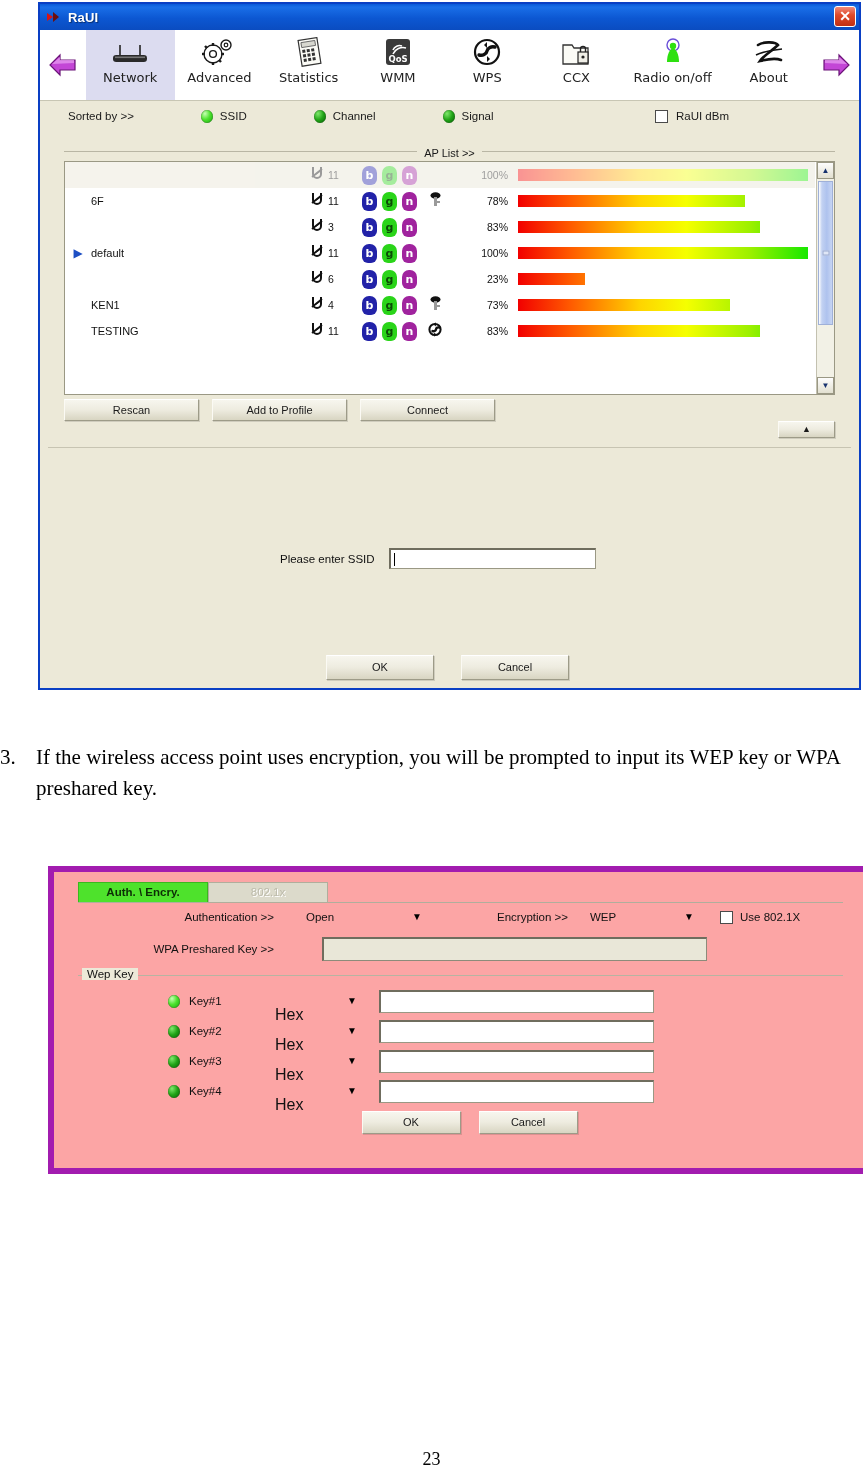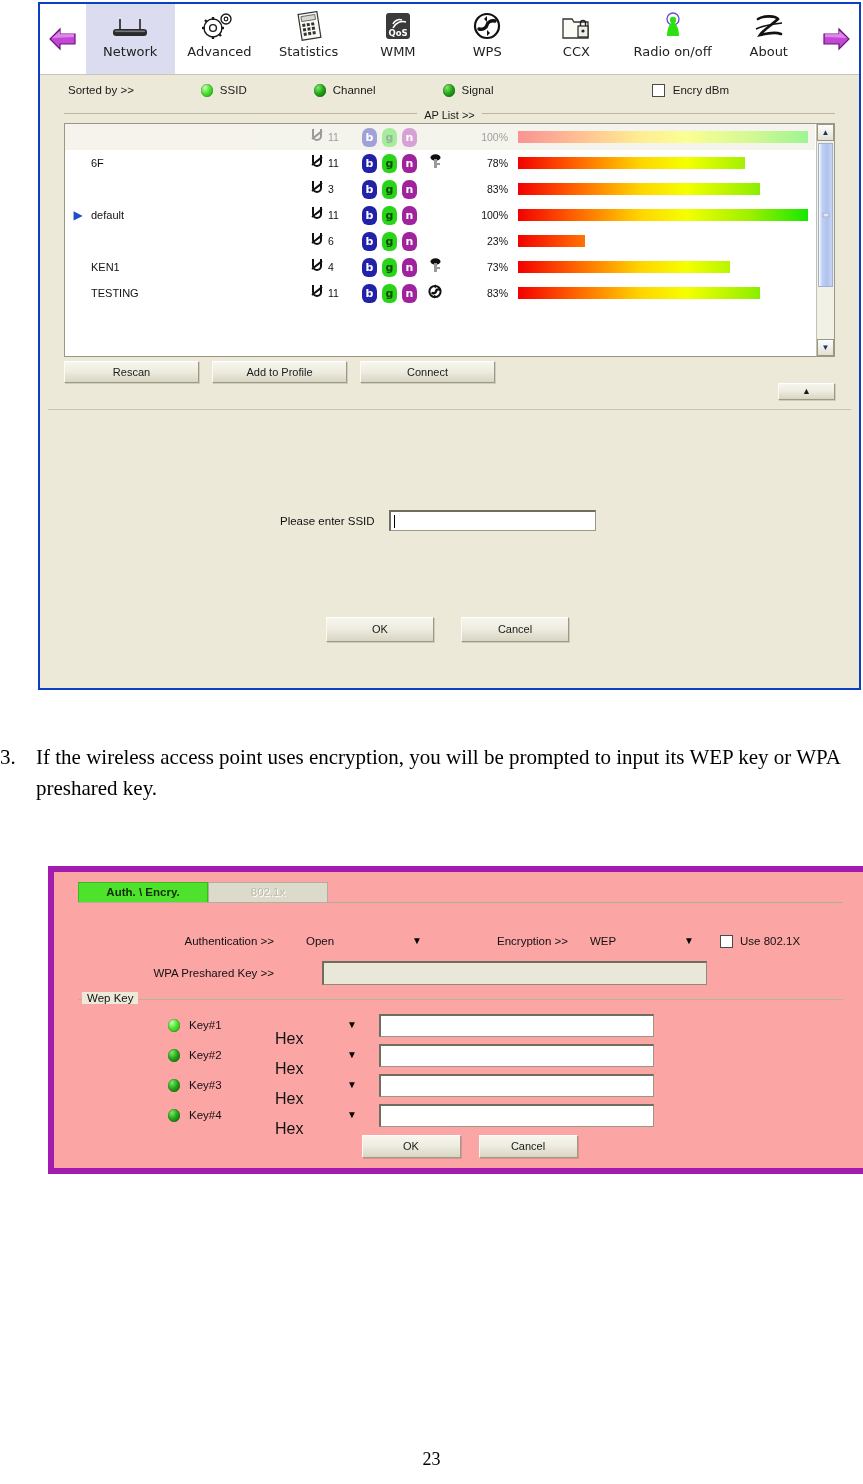--- a/index.html
+++ b/index.html
@@ -130,21 +130,21 @@
     background: #ffffff;
     border: 1px solid #4a4a4a;
     box-sizing: border-box;
     margin-right: 8px;
   }
 
   
   .ap-divider {
     position: relative;
     height: 16px;
-    margin: 0 24px 2px 24px;
+    margin: 12px 24px 2px 24px;
     text-align: center;
   }
   .ap-divider:before {
     content: "";
     position: absolute;
     left: 0; right: 0; top: 8px;
     border-top: 1px solid #b9b6a4;
   }
   .ap-divider span {
     position: relative;
@@ -384,21 +384,21 @@
     background: #dcdacb;
     color: #bdbbab;
     width: 120px;
     text-align: center;
     padding: 0;
     text-shadow: 1px 1px 0 #ffffff;
   }
   .tab-body {
     margin: 0 24px;
     border-top: 1px solid #b0ae9c;
-    padding-top: 26px;
+    padding-top: 2px;
     position: relative;
     height: 238px;
   }
   .fld-row { display: flex; align-items: center; height: 24px; }
   .fld-lbl {
     font-size: 11.5px;
     color: #111;
     text-align: right;
   }
   .combo {
@@ -463,20 +463,30 @@
     font-family: "Liberation Serif", serif;
     font-size: 18px;
     color: #000;
   }
 </style>
 </head>
 <body>
 
 <div class="raui-window">
 
+  <div class="titlebar">
+    <span class="titlebar-icon">
+      <svg width="16" height="16" viewBox="0 0 16 16">
+        <path d="M1 4 L7 8 L1 12 Z" fill="#d81414"></path>
+        <path d="M7 3 L13 8 L7 13 Z" fill="#6b0f0f"></path>
+      </svg>
+    </span>
+    <span class="titlebar-title">RaUI</span>
+    <div class="title-close">✕</div>
+  </div>
 
   <div class="toolbar">
     <div class="tb-arrow">
       <svg width="30" height="26" viewBox="0 0 30 26">
         <path d="M12 3 L12 8 L27 8 L27 18 L12 18 L12 23 L2 13 Z" fill="#c346d6" stroke="#6b1478" stroke-width="1.2"></path>
         <path d="M12 5 L12 8 L26 8 L26 11 L4 12 Z" fill="#e79cf0" opacity=".75"></path>
       </svg>
     </div>
 
     <div class="tb-item active">
@@ -616,21 +626,21 @@
       <span>Channel</span>
     </span>
 
     <span class="sort-opt">
       <span class="radio-led"></span>
       <span>Signal</span>
     </span>
 
     <span class="chk-wrap">
       <span class="chk-box"></span>
-      <span>Encry dBm</span>
+      <span>RaUI dBm</span>
     </span>
   </div>
 
   <div class="ap-divider">
     <span>AP List &gt;&gt;</span>
   </div>
 
   <div class="ap-listbox">
     <div class="ap-rows" id="ap-rows">
         <div class="ap-row selected faded">

